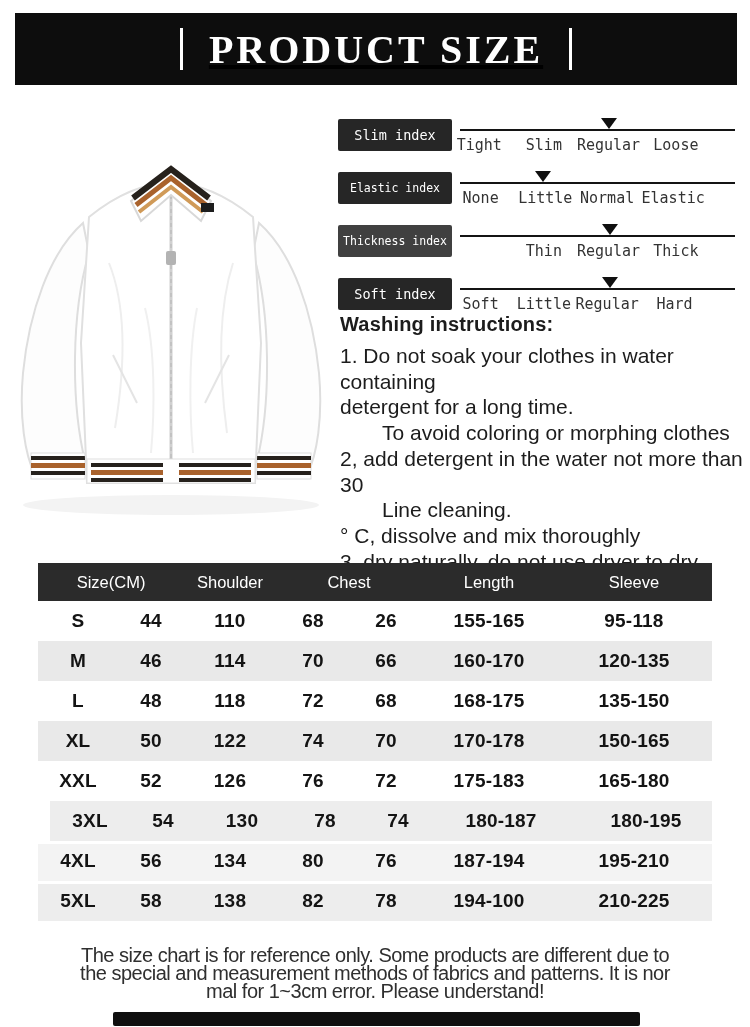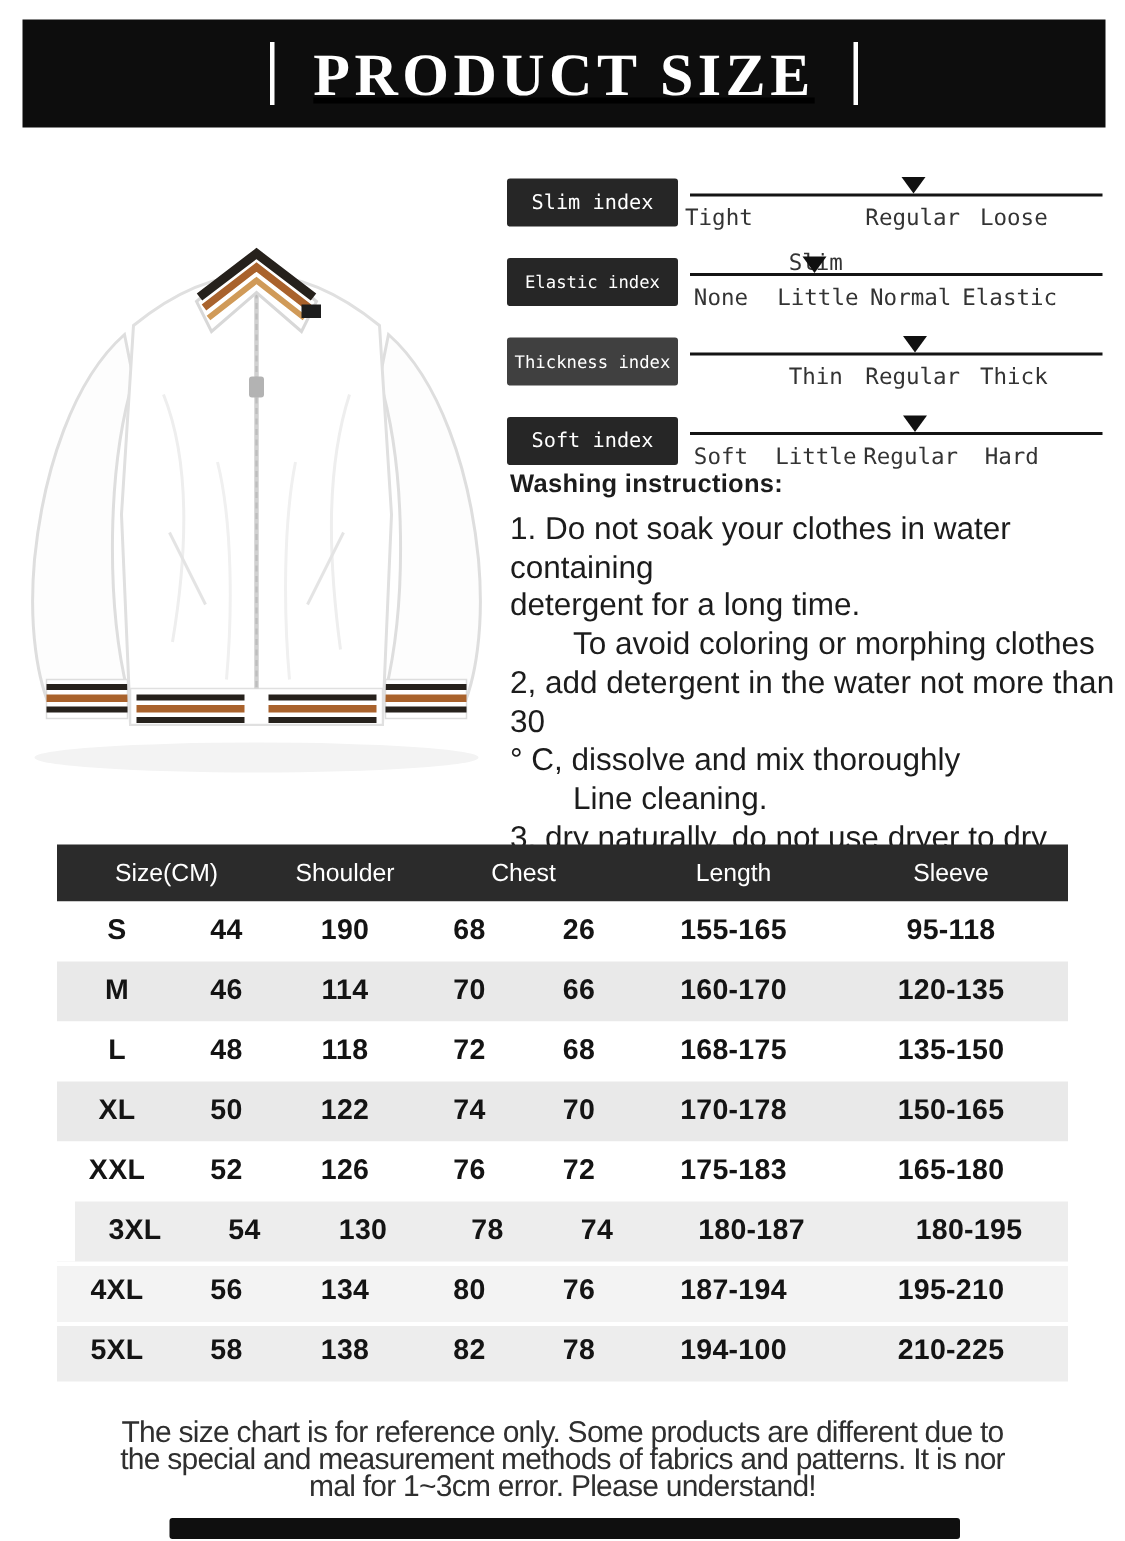--- a/index.html
+++ b/index.html
@@ -26,21 +26,21 @@
   .idx-scale{position:absolute;left:122px;right:0;top:0;height:36px;}
   .idx-line{position:absolute;left:0;right:0;top:12px;height:2px;background:#141414;}
   .idx-marker{position:absolute;top:1px;width:0;height:0;transform:translateX(-50%);
               border-left:8px solid transparent;border-right:8px solid transparent;
               border-top:11px solid #101010;}
   .idx-opt{position:absolute;top:19px;transform:translateX(-50%);white-space:nowrap;
            font-family:"DejaVu Sans Mono",monospace;font-size:15px;color:#333;}
 
   
   .washing{position:absolute;left:340px;top:313px;width:404px;color:#1c1c1c;}
-  .washing h2{margin:0 0 7px 0;font-size:17px;font-weight:bold;letter-spacing:0.2px;}
+  .washing h2{margin:0 0 7px 0;font-size:20px;font-weight:bold;letter-spacing:0.2px;}
   .wline{font-size:21px;line-height:25.7px;}
   .wline.indent{padding-left:42px;}
 
   
   .size-table{position:absolute;left:38px;top:563px;width:674px;}
   .thead{display:grid;grid-template-columns:146px 92px 146px 134px 156px;height:38px;}
   .th{color:#fff;font-size:16.5px;display:flex;align-items:center;justify-content:center;}
   .trow{display:grid;grid-template-columns:80px 66px 92px 74px 72px 134px 156px;height:40px;}
   .trow.gap{box-shadow:inset 0 3px 0 #ffffff;}
   .td{display:flex;align-items:center;justify-content:center;
@@ -115,21 +115,21 @@
     </svg>
   </div>
 
   <section class="indexes" id="indexes">
       <div class="idx-row">
         <div class="idx-label" style="background: rgb(38, 38, 38);">Slim index</div>
         <div class="idx-scale">
           <div class="idx-line"></div>
           <div class="idx-marker" style="left: 54%;"></div>
           <span class="idx-opt" style="left: 7%;">Tight</span>
-          <span class="idx-opt" style="left: 30.5%; margin-top: 30px;">Slim</span>
+          <span class="idx-opt" style="left: 30.5%;">Slim</span>
           <span class="idx-opt" style="left: 54%;">Regular</span>
           <span class="idx-opt" style="left: 78.5%;">Loose</span>
         </div>
       </div>
       <div class="idx-row">
         <div class="idx-label small" style="background: rgb(38, 38, 38);">Elastic index</div>
         <div class="idx-scale">
           <div class="idx-line"></div>
           <div class="idx-marker" style="left: 30%;"></div>
           <span class="idx-opt" style="left: 7.5%;">None</span>
@@ -161,39 +161,39 @@
       </div>
     </section>
 
   <section class="washing">
     <h2>Washing instructions:</h2>
     <div id="washing-lines">
         <div class="wline">1. Do not soak your clothes in water containing</div>
         <div class="wline">detergent for a long time.</div>
         <div class="wline indent">To avoid coloring or morphing clothes</div>
         <div class="wline">2, add detergent in the water not more than 30</div>
+        <div class="wline indent">Line cleaning.</div>
         <div class="wline">° C, dissolve and mix thoroughly</div>
-        <div class="wline indent">Line cleaning.</div>
         <div class="wline">3, dry naturally, do not use dryer to dry</div>
       </div>
   </section>
 
   <section class="size-table">
     <div class="thead" id="thead" style="background: rgb(43, 43, 43);">
         <div class="th">Size(CM)</div>
         <div class="th">Shoulder</div>
         <div class="th">Chest</div>
         <div class="th">Length</div>
         <div class="th">Sleeve</div>
       </div>
     <div id="tbody">
         <div class="trow" style="background: rgb(255, 255, 255);">
           <div class="td">S</div>
           <div class="td">44</div>
-          <div class="td">190</div>
+          <div class="td">110</div>
           <div class="td">68</div>
           <div class="td">26</div>
           <div class="td">155-165</div>
           <div class="td">95-118</div>
         </div>
         <div class="trow" style="background: rgb(233, 233, 233);">
           <div class="td">M</div>
           <div class="td">46</div>
           <div class="td">114</div>
           <div class="td">70</div>

